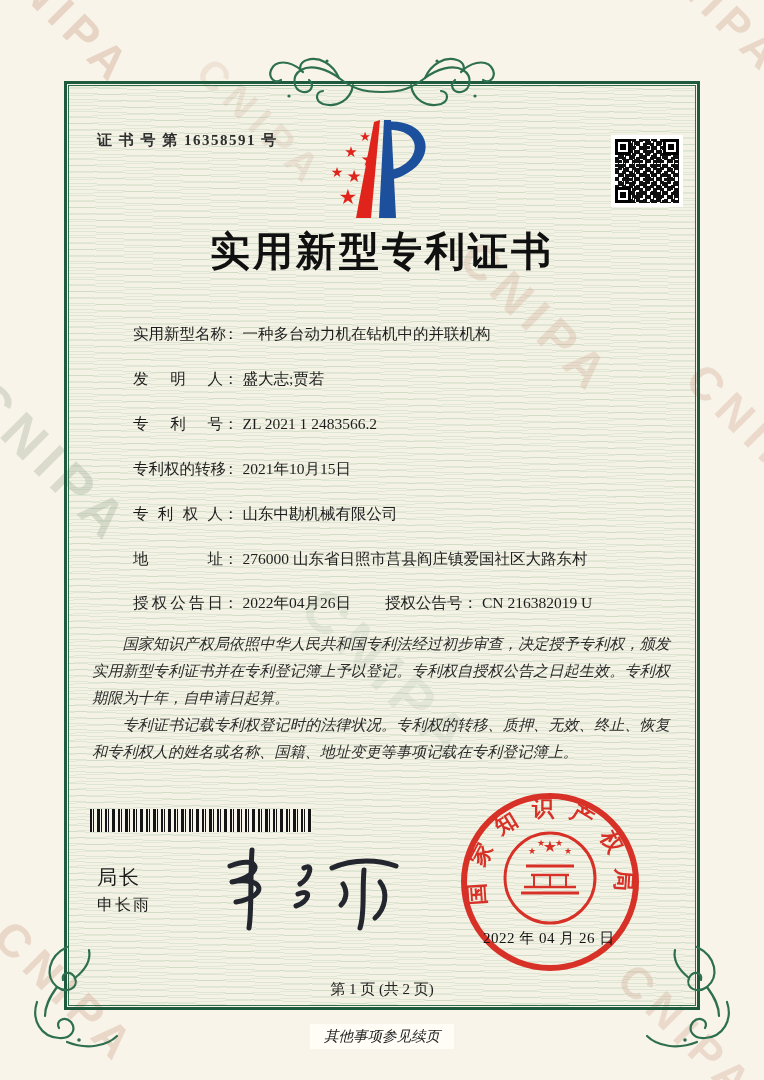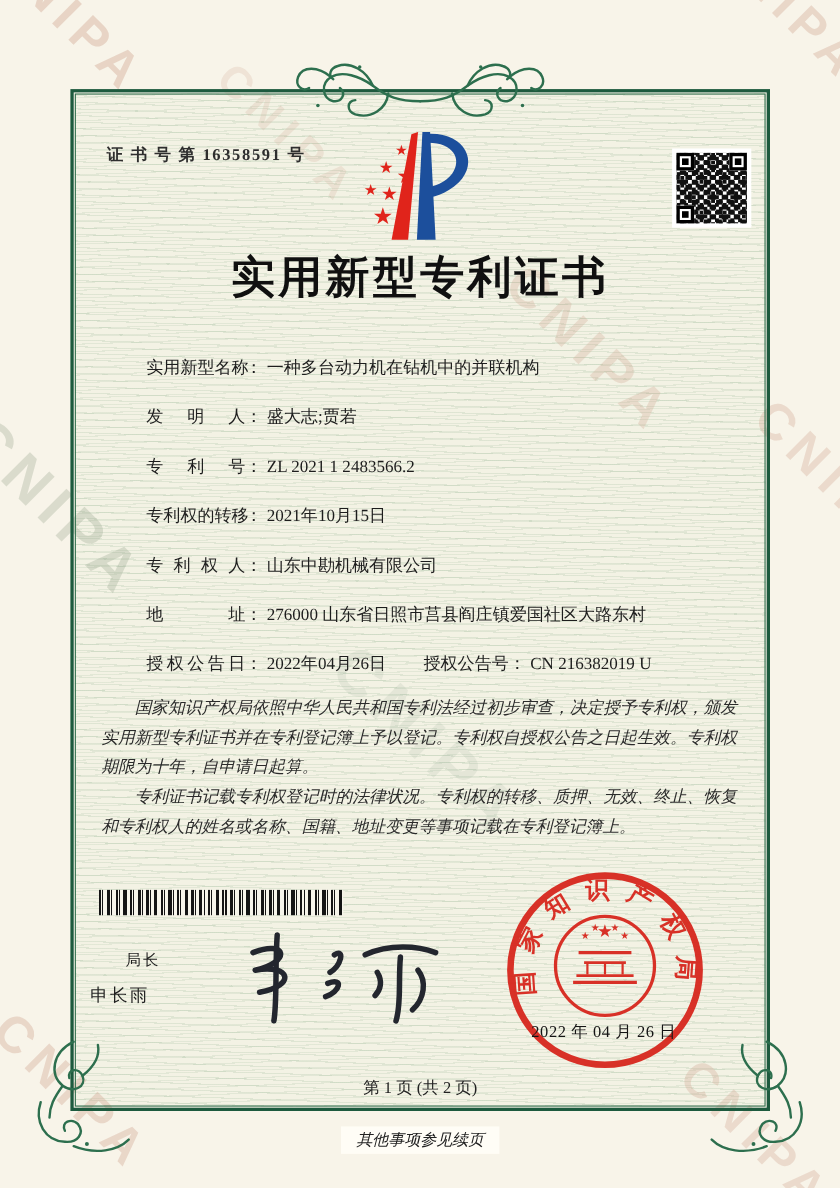--- a/index.html
+++ b/index.html
@@ -62,22 +62,22 @@
   }
   .paras p{margin:0;text-indent:2em;}
   .barcode{
     position:absolute;left:90px;top:809px;width:222px;height:23px;
     background:repeating-linear-gradient(90deg,
       #141414 0 2px,#f6f4ea 2px 3px,#141414 3px 4px,#f6f4ea 4px 7px,
       #141414 7px 10px,#f6f4ea 10px 11px,#141414 11px 12px,#f6f4ea 12px 15px,
       #141414 15px 17px,#f6f4ea 17px 18px,#141414 18px 19px,#f6f4ea 19px 22px,
       #141414 22px 25px,#f6f4ea 25px 28px);
   }
-  .signer-title{position:absolute;left:114px;top:864px;font-size:14px;letter-spacing:2px;}
-  .signer-name{position:absolute;left:82px;top:895px;font-size:16px;letter-spacing:2px;}
+  .signer-title{position:absolute;left:97px;top:864px;font-size:20px;letter-spacing:2px;}
+  .signer-name{position:absolute;left:97px;top:895px;font-size:16px;letter-spacing:2px;}
   .signature{position:absolute;left:212px;top:838px;}
   .seal{position:absolute;left:450px;top:790px;opacity:.95;}
   .seal-date{
     position:absolute;left:462px;top:929px;font-size:15px;color:#141414;
     letter-spacing:.5px;z-index:5;white-space:nowrap;margin-left:21px;
   }
   .page-no{position:absolute;left:0;top:980px;width:100%;text-align:center;font-size:15px;color:#222;}
   .footer-note{
     position:absolute;left:50%;top:1024px;transform:translateX(-50%);
     font-size:14.5px;font-style:italic;background:#fffdf6;padding:3px 14px;color:#222;

